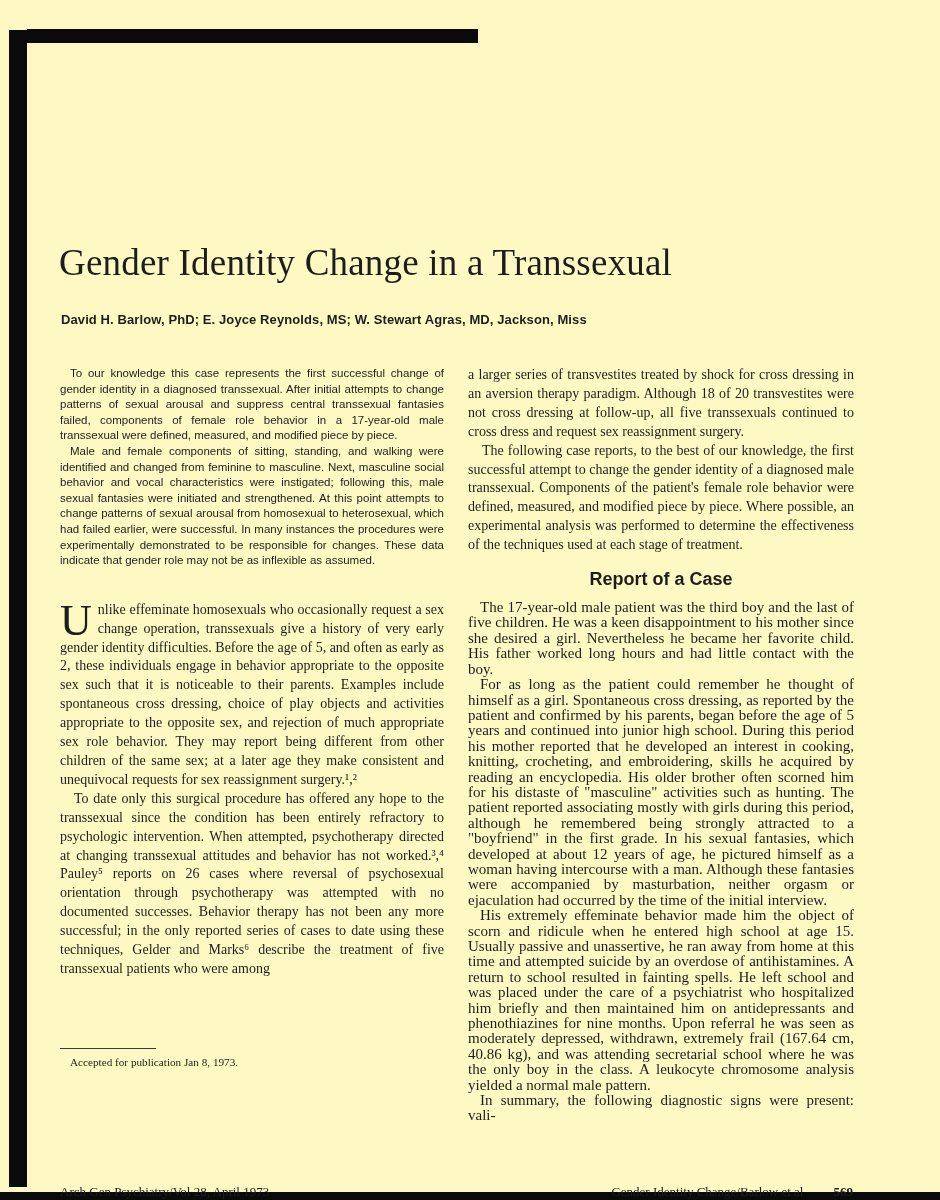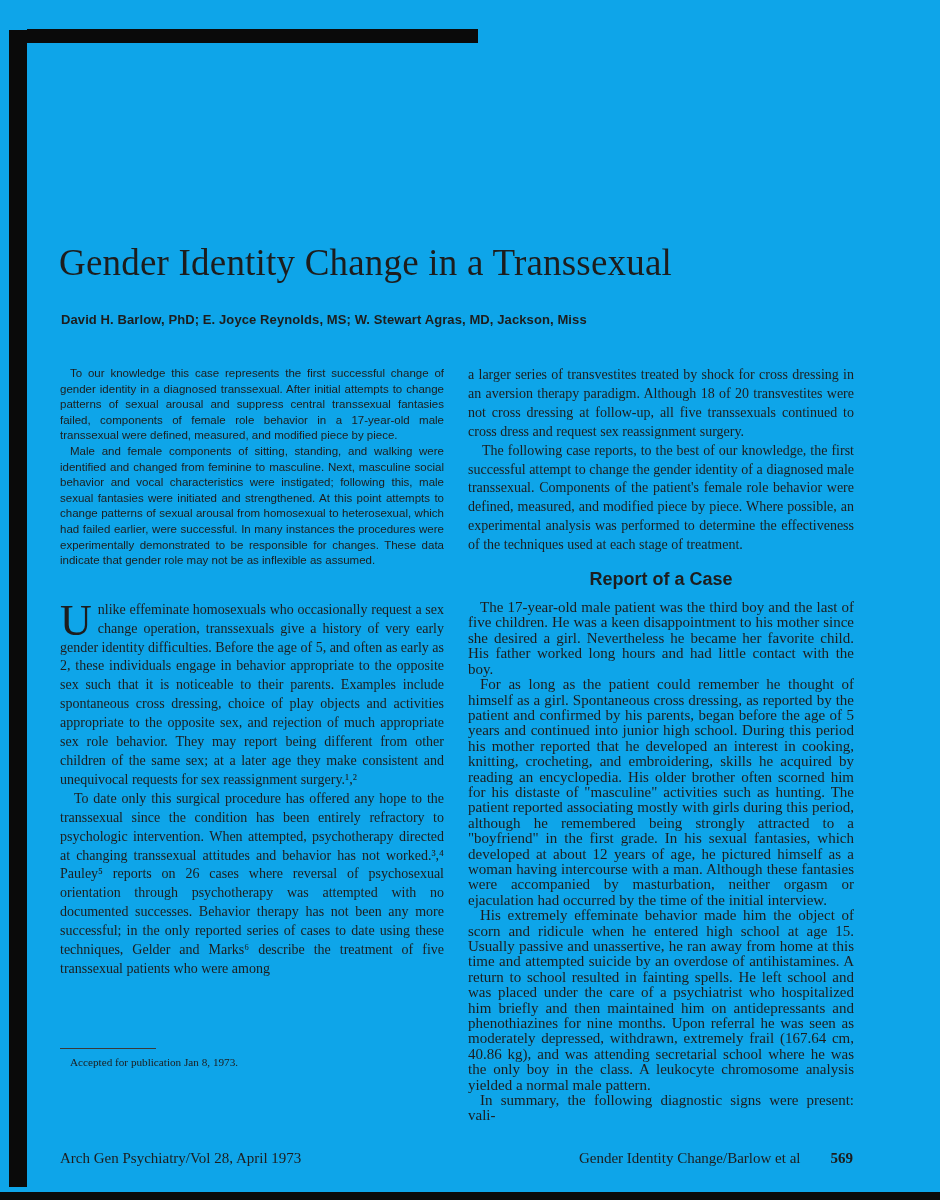--- a/index.html
+++ b/index.html
@@ -1,21 +1,21 @@
 <!DOCTYPE html>
 <html><head>
 <meta charset="utf-8">
 <style>
   * { margin:0; padding:0; box-sizing:border-box; }
   html,body { background:#ffffff; }
   .page {
     position:relative;
     width:940px; height:1200px;
     margin:0 auto;
-    background:#0ea5e9;
+    background:#fef9c3;
     color:#1d1d1d;
     font-family:"Liberation Serif","DejaVu Serif",serif;
     overflow:hidden;
   }
 
   
   .bar { position:absolute; background:#0a0a0a; }
   .bar-left   { left:9px;  top:30px;   width:18px;  height:1157px; }
   .bar-top    { left:27px; top:29px;   width:451px; height:14px; }
   .bar-bottom { left:0;    top:1192px; width:940px; height:8px; }
@@ -70,23 +70,23 @@
     position:absolute; left:60px; top:1048px; width:384px;
     font-size:11.2px; line-height:14.2px;
     text-align:justify;
   }
   .footnote p { text-indent:10px; }
   .footnote-rule {
     width:96px; height:1px; background:#3a3a3a; margin-bottom:6px;
   }
 
   .footer {
-    position:absolute; left:60px; top:1150px; width:793px;
+    position:absolute; left:60px; top:1184px; width:793px;
     display:flex; justify-content:space-between; align-items:flex-start;
-    font-size:15px;
+    font-size:13px;
   }
   .footer-right { display:flex; align-items:baseline; }
   .pagenum { font-weight:700; margin-left:30px; }
 
   .download-stamp {
     position:absolute; left:28px; top:1179px;
     font-family:"Liberation Sans","DejaVu Sans",sans-serif;
     font-size:12.4px; font-weight:700;
     color:#17173d;
     white-space:nowrap;

